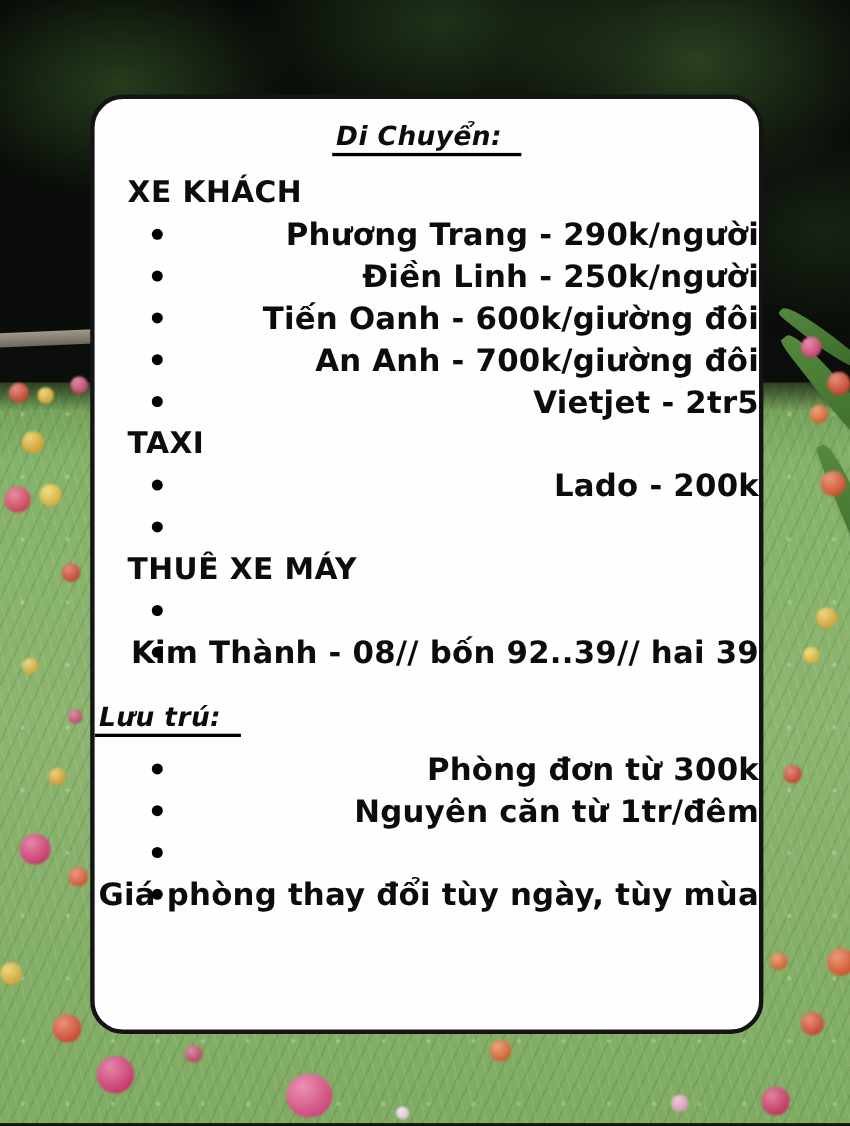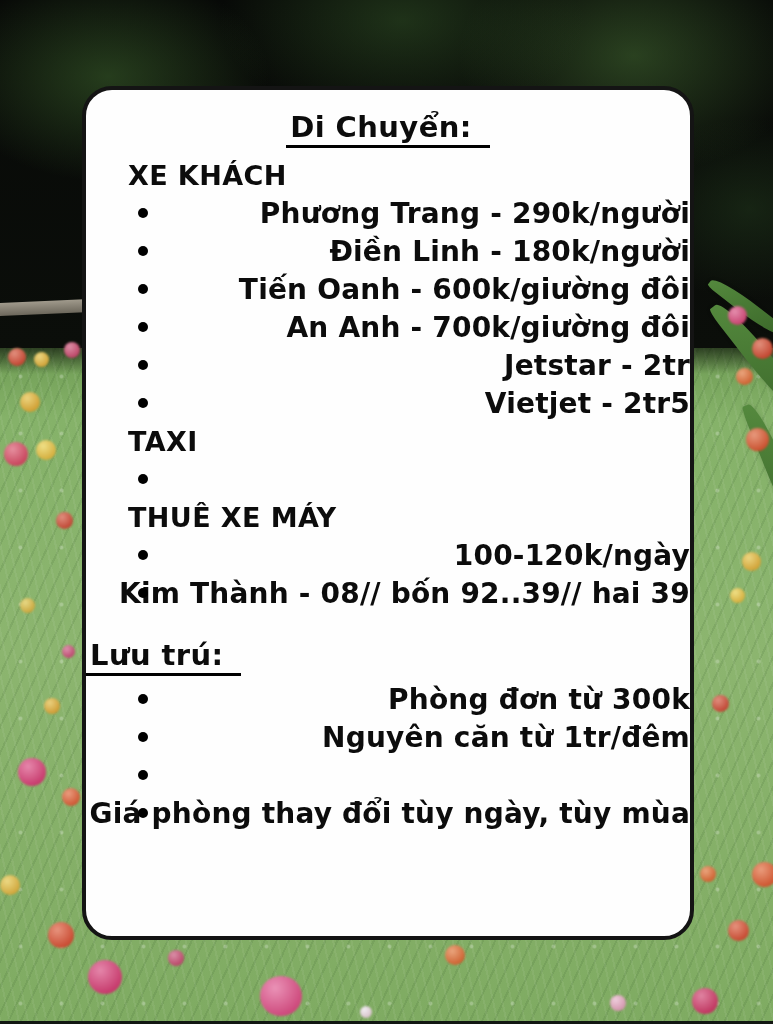--- a/index.html
+++ b/index.html
@@ -49,25 +49,25 @@
   
   .card{
     position:absolute;left:82px;top:86px;width:612px;height:854px;box-sizing:border-box;
     background:#fefefe;border:4px solid #141414;border-radius:30px;overflow:hidden;
     color:#0c0c0c;
   }
   .card-inner{padding-top:20px;}
   .h-wrap{text-align:center;height:46px;}
   .h2-wrap{height:46px;padding-top:4px;box-sizing:border-box;}
   .h{
-    display:inline-block;font-size:29px;font-weight:bold;letter-spacing:.4px;
-    border-bottom:3px solid #000;padding:0 18px 1px 4px;
+    display:inline-block;font-size:24px;font-weight:bold;letter-spacing:.4px;
+    border-bottom:3px solid #000;padding:0 18px 1px 4px;font-style:italic;
   }
   .glabel{
-    margin-left:42px;font-size:27px;font-weight:bold;letter-spacing:.4px;
+    margin-left:30px;font-size:27px;font-weight:bold;letter-spacing:.4px;
     height:38px;display:flex;align-items:center;
   }
   .row{position:relative;height:38px;display:flex;align-items:center;}
   .dot{
     position:absolute;left:52px;top:50%;transform:translateY(-50%);
     width:10px;height:10px;background:#000;border-radius:50%;
   }
   .txt{width:100%;text-align:right;font-size:28px;font-weight:bold;letter-spacing:.2px;}
   .spacer{height:22px;}
 </style>
@@ -127,52 +127,51 @@
       </div>
 
       <div class="glabel">XE KHÁCH</div>
 
       <div class="row">
         <span class="dot"></span>
         <span class="txt">Phương Trang - 290k/người</span>
       </div>
       <div class="row">
         <span class="dot"></span>
-        <span class="txt">Điền Linh - 180k/người</span>
+        <span class="txt">Điền Linh - 250k/người</span>
       </div>
       <div class="row">
         <span class="dot"></span>
         <span class="txt">Tiến Oanh - 600k/giường đôi</span>
       </div>
       <div class="row">
         <span class="dot"></span>
         <span class="txt">An Anh - 700k/giường đôi</span>
       </div>
 
 
       <div class="row">
         <span class="dot"></span>
-        <span class="txt">Jetstar - 2tr</span>
-      </div>
-      <div class="row">
-        <span class="dot"></span>
         <span class="txt">Vietjet - 2tr5</span>
       </div>
 
       <div class="glabel">TAXI</div>
 
       <div class="row">
         <span class="dot"></span>
+        <span class="txt">Lado - 200k</span>
+      </div>
+      <div class="row">
+        <span class="dot"></span>
       </div>
 
       <div class="glabel">THUÊ XE MÁY</div>
 
       <div class="row">
         <span class="dot"></span>
-        <span class="txt">100-120k/ngày</span>
       </div>
       <div class="row">
         <span class="dot"></span>
         <span class="txt">Kim Thành - 08// bốn 92..39// hai 39</span>
       </div>
 
       <div class="spacer"></div>
 
       <div class="h2-wrap">
         <span class="h">Lưu trú:</span>

